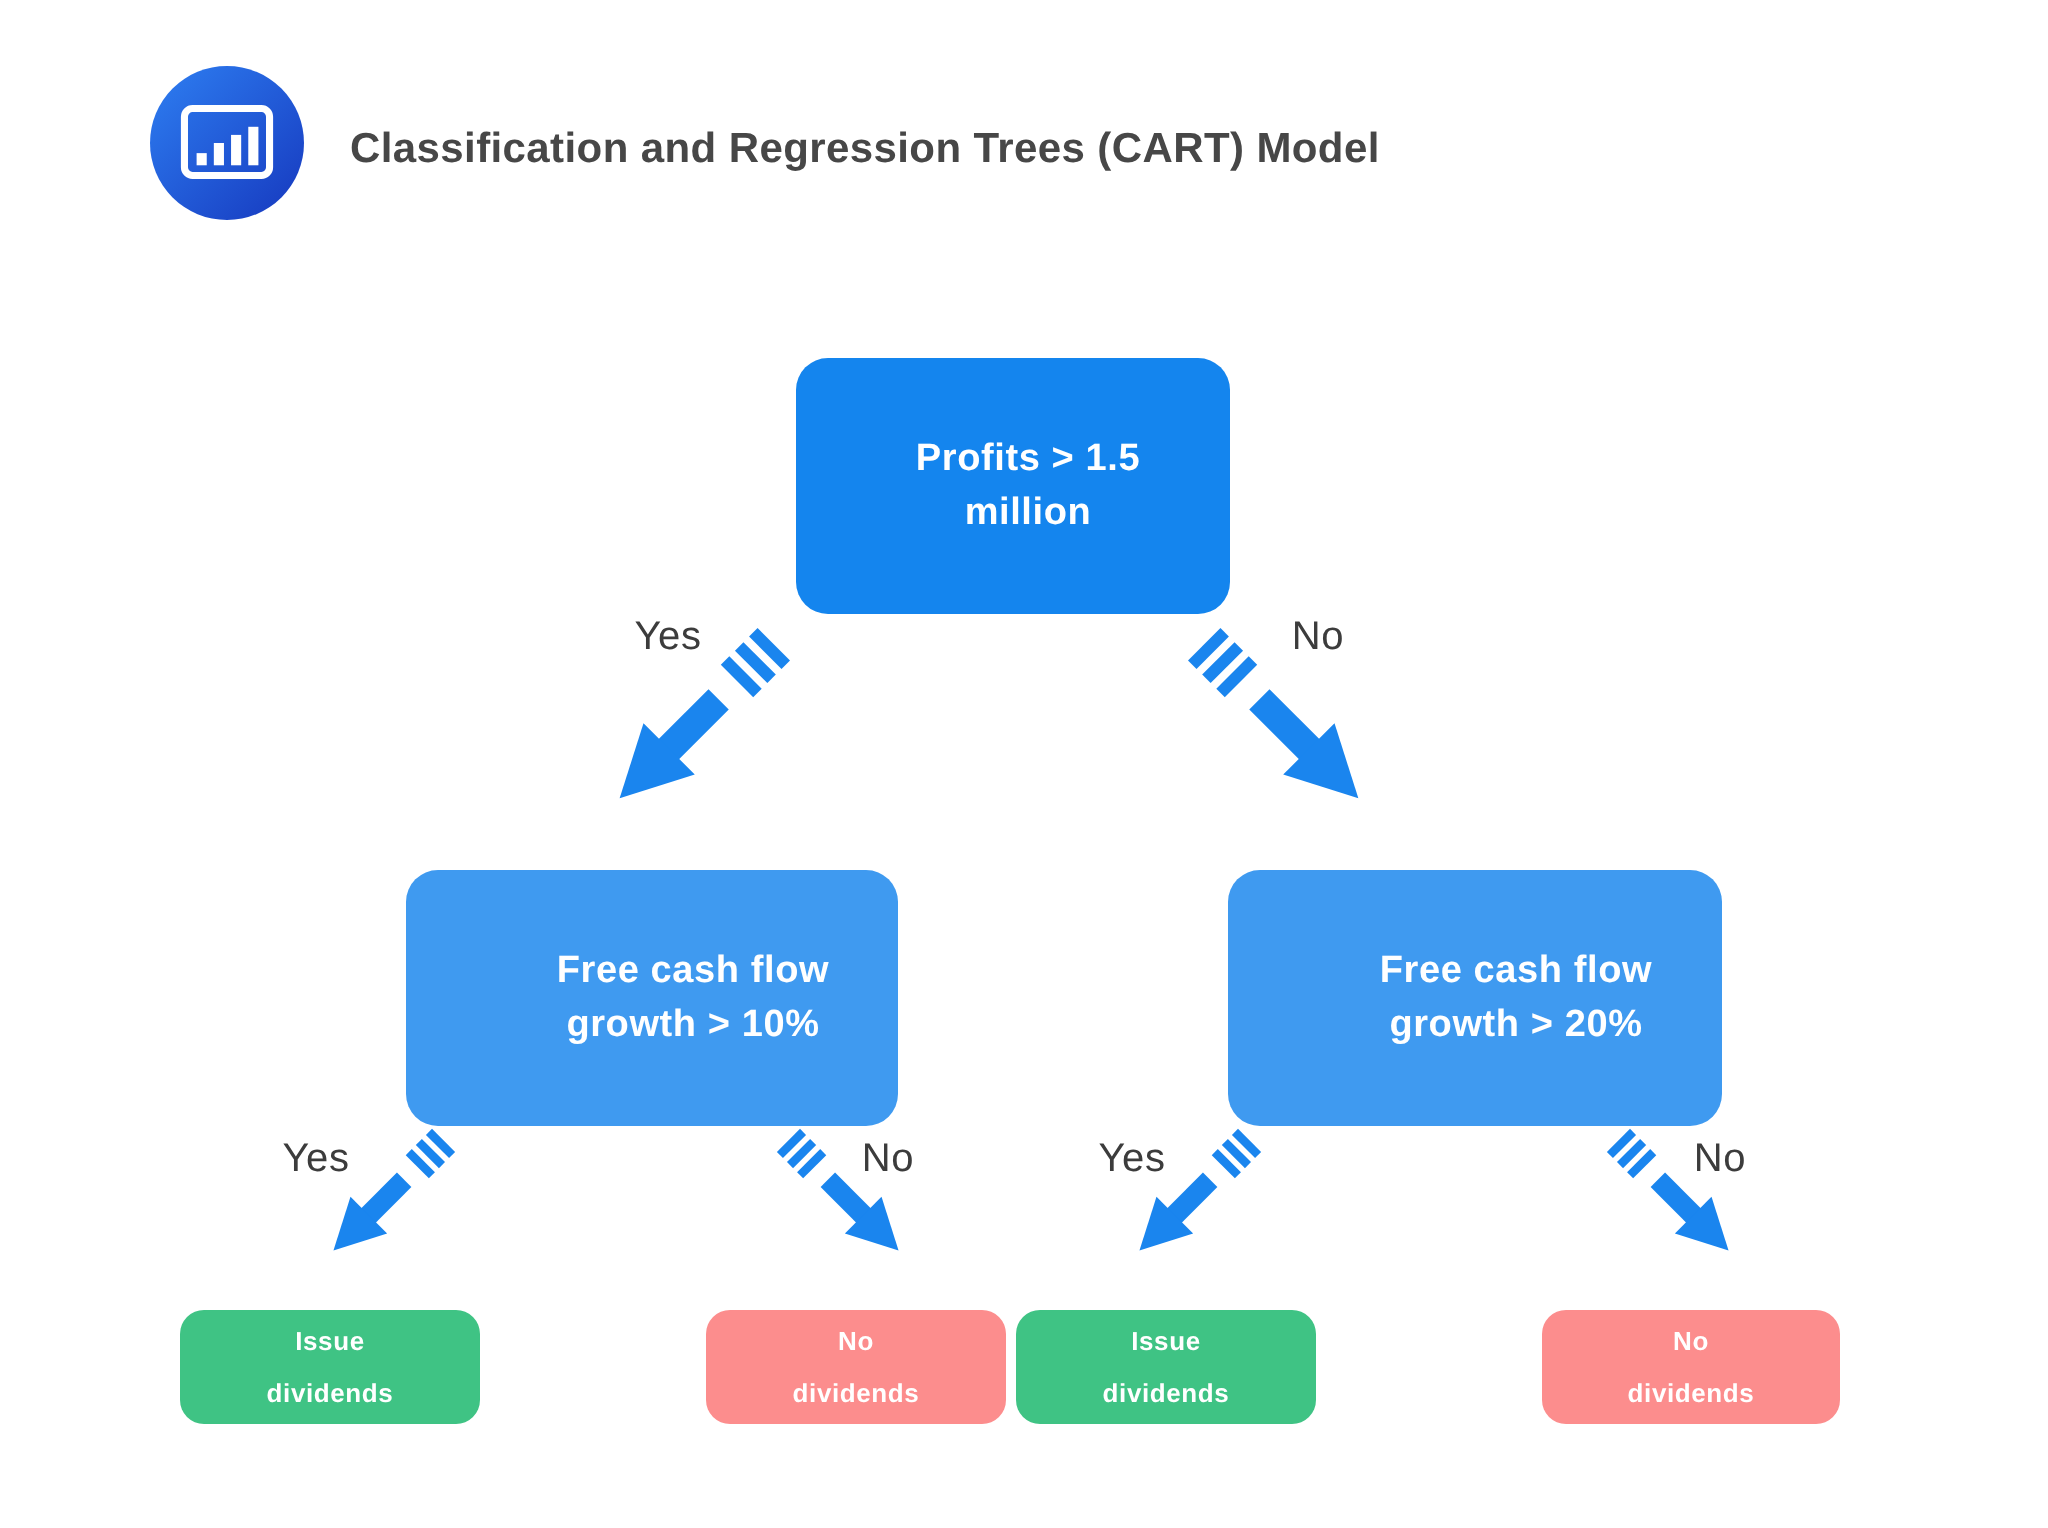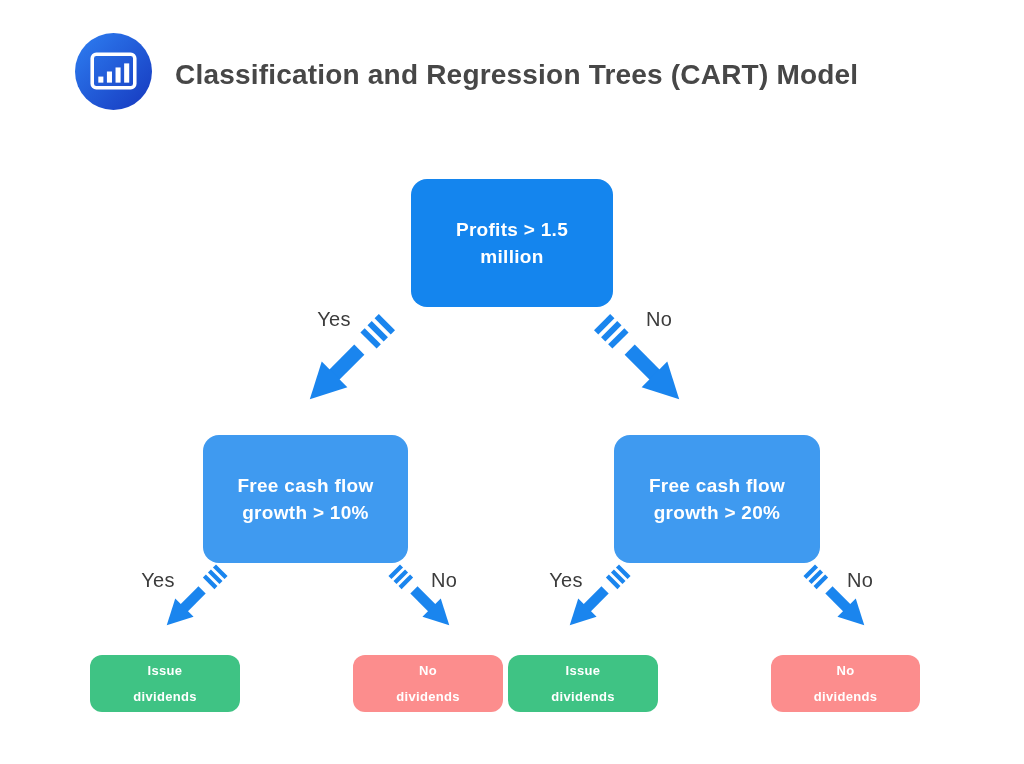--- a/index.html
+++ b/index.html
@@ -15,21 +15,21 @@
   .logo {
     position: absolute;
     left: 75px; top: 33px;
     width: 77px; height: 77px;
   }
   .logo svg { display: block; width: 100%; height: 100%; }
   .page-title {
     position: absolute;
     left: 175px; top: 59px;
     margin: 0;
-    font-size: 28px;
+    font-size: 21px;
     line-height: 32px;
     font-weight: 700;
     letter-spacing: 0.2px;
     color: var(--title-text, #474747);
     white-space: nowrap;
   }
   
   .node {
     position: absolute;
     display: flex;
@@ -40,21 +40,21 @@
     font-weight: 700;
     white-space: pre-line;
     letter-spacing: 0.3px;
   }
   .node.decision {
     border-radius: 16px;
     font-size: 19px;
     line-height: 27px;
   }
   .node.root   { background: var(--root-node, #1485ee); }
-  .node.branch { background: var(--branch-node, #3f9af0); }
+  .node.branch { background: var(--branch-node, #3f9af0); padding-left: 41px; }
   .node.leaf {
     border-radius: 12px;
     font-size: 13px;
     line-height: 26px;
   }
   .node.leaf.positive { background: var(--yes-leaf, #3fc384); }
   .node.leaf.negative { background: var(--no-leaf, #fc8d8d); }
   
   .cond-label {
     position: absolute;
@@ -105,21 +105,21 @@
       <rect x="23" y="43" width="5" height="6" fill="#fff"></rect>
       <rect x="31.5" y="38" width="5" height="11" fill="#fff"></rect>
       <rect x="40" y="34" width="5" height="15" fill="#fff"></rect>
       <rect x="48.5" y="30" width="5" height="19" fill="#fff"></rect>
     </svg>
   </div>
   <h1 class="page-title">Classification and Regression Trees (CART) Model</h1>
 
   <div>
 
-    <div class="node decision root" style="left:411px; top:179px; width:202px; height:128px;">Profits &gt; 1.5
+    <div class="node decision root" style="left:398px; top:179px; width:202px; height:128px;padding-left:15px;">Profits &gt; 1.5
 million</div>
 
     <div class="cond-label" style="left:334px; top:319px;">Yes</div>
     <div class="cond-label" style="left:659px; top:319px;">No</div>
 
     <svg class="arrow big" style="left:348px; top:361px; --rot:45deg;" viewBox="0 0 44 112" preserveAspectRatio="none">
         <use href="#arrow-shape"></use>
       </svg>
     <svg class="arrow big" style="left:641px; top:361px; --rot:-45deg;" viewBox="0 0 44 112" preserveAspectRatio="none">
         <use href="#arrow-shape"></use>

